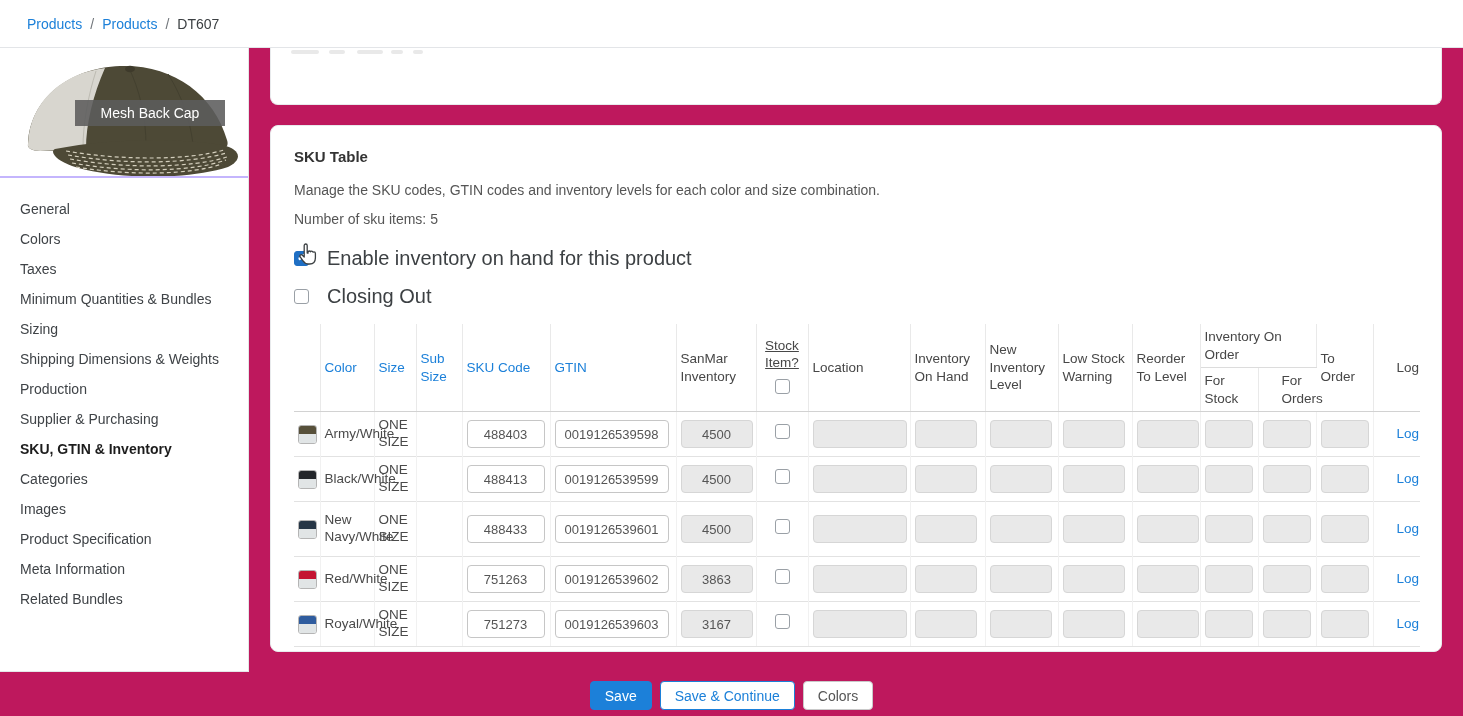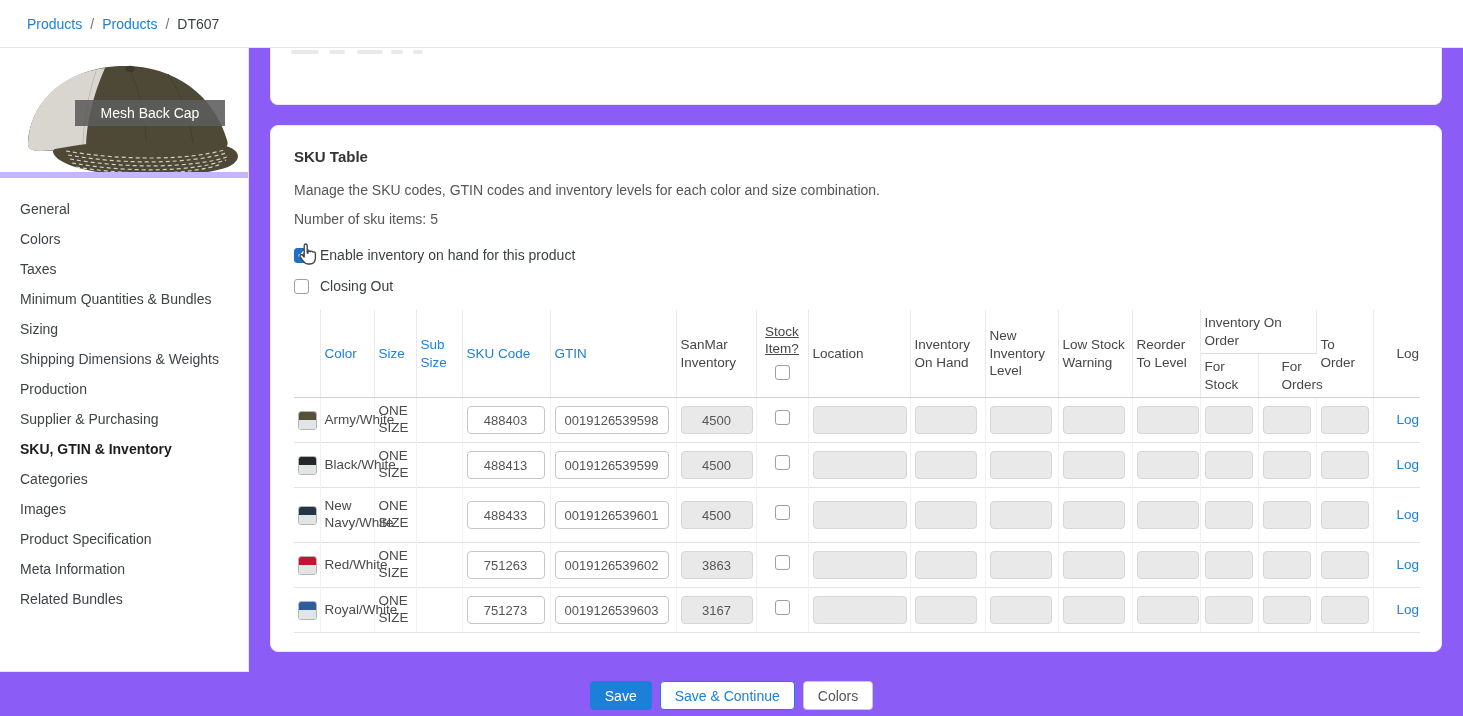--- a/index.html
+++ b/index.html
@@ -5,51 +5,51 @@
   :root{
     --accent:#1c80d9;
     --cb-blue:#1f6fc4;
     --txt-dark:#333;
     --txt-mid:#4a4a4a;
     --txt-body:#555;
     --line:#e4e6e8;
   }
   *{box-sizing:border-box;margin:0;padding:0;}
   body{font-family:"Liberation Sans", sans-serif;background:#eff1f3;}
-  #screen{position:relative;width:1463px;height:716px;background:#8b5cf6;overflow:hidden;}
+  #screen{position:relative;width:1463px;height:716px;background:#be185d;overflow:hidden;}
 
   
   .topbar{position:absolute;left:0;top:0;width:1463px;height:48px;background:#fff;
           border-bottom:1px solid #e3e5e8;display:flex;align-items:center;padding-left:27px;}
   .crumbs{font-size:14px;color:#70757a;display:flex;gap:8px;align-items:center;}
   .crumbs a{color:var(--accent);text-decoration:none;cursor:pointer;}
   .crumbs .current{color:#3c4043;}
 
   
   .sidebar{position:absolute;left:0;top:48px;width:249px;height:624px;background:#fff;
            border-right:1px solid #e4e6e8;border-bottom:1px solid #e4e6e8;}
-  .prod-img{position:relative;width:100%;height:130px;background:#fff;border-bottom:6px solid #c4b5fd;overflow:hidden;}
+  .prod-img{position:relative;width:100%;height:130px;background:#fff;border-bottom:2px solid #c4b5fd;overflow:hidden;}
   .prod-img svg{display:block;}
   .img-caption{position:absolute;left:75px;top:52px;width:150px;height:26px;background:rgba(92,92,92,.88);
                color:#fff;font-size:14px;display:flex;align-items:center;justify-content:center;}
   .nav{padding-top:16px;}
   .nav-item{height:30px;line-height:30px;padding-left:20px;font-size:14px;color:#3f4347;cursor:pointer;
             white-space:nowrap;overflow:hidden;}
   .nav-item.active{font-weight:bold;color:#1c1c1c;}
 
   
   .card{position:absolute;background:#fff;border:1px solid #e8eaec;border-radius:8px;}
   .card-top{left:270px;top:48px;width:1172px;height:57px;border-top:none;border-radius:0 0 8px 8px;overflow:hidden;}
   .frag{position:absolute;top:2px;height:4px;background:#e9e9e9;border-radius:2px;}
   .card-main{left:270px;top:125px;width:1172px;height:527px;padding:22px 23px;}
 
   .sec-title{font-size:15px;font-weight:bold;color:var(--txt-dark);margin-bottom:17px;}
   .sec-desc{font-size:14px;color:var(--txt-body);margin-bottom:13px;}
   .sec-count{font-size:14px;color:var(--txt-body);margin-bottom:20px;}
-  .check-row{display:flex;align-items:center;gap:11px;margin-bottom:15px;font-size:14px;color:#3c4043;}
+  .check-row{display:flex;align-items:center;gap:18px;margin-bottom:15px;font-size:20px;color:#3c4043;}
   .check-row.closing{margin-bottom:16px;}
   .cb{width:15px;height:15px;border:1px solid #9aa0a6;border-radius:3px;background:#fff;
       display:inline-block;position:relative;flex:none;cursor:pointer;}
   .cb.checked{background:var(--cb-blue);border-color:var(--cb-blue);}
   .cb.checked::after{content:"\2713";position:absolute;left:2px;top:-1px;color:#fff;font-size:11px;font-weight:bold;}
   .cb.small{width:15px;height:15px;}
 
   
   table.sku{width:1126px;table-layout:fixed;border-collapse:collapse;font-size:13.5px;color:var(--txt-mid);}
   th{font-weight:normal;color:#474747;text-align:left;vertical-align:middle;padding:4px 4px;

